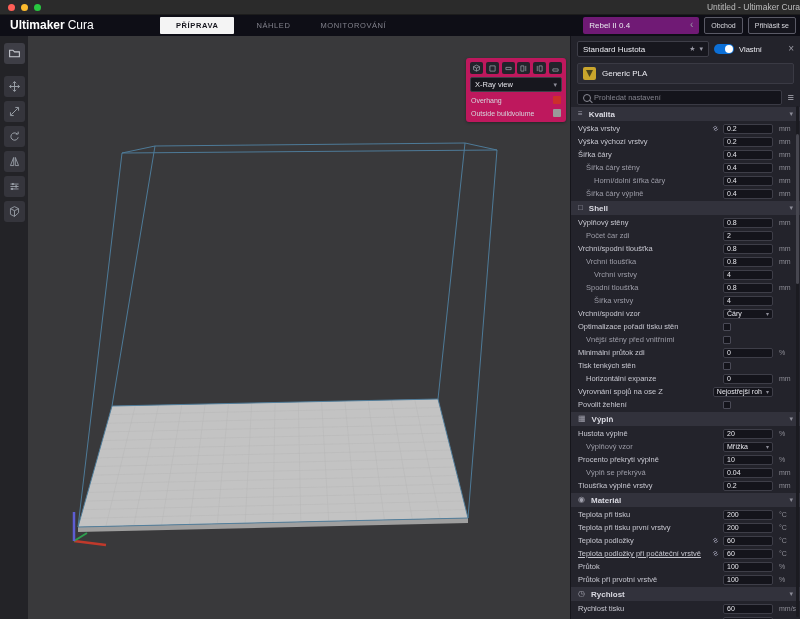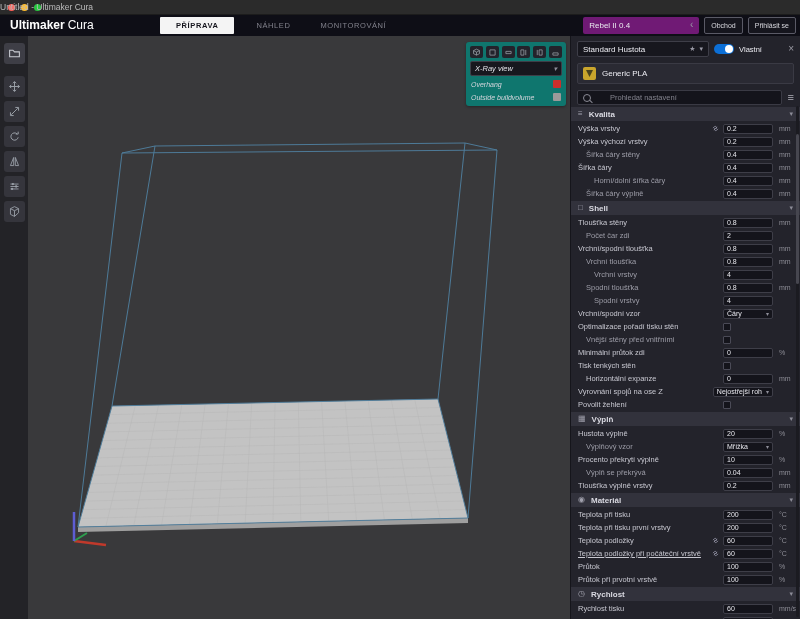--- a/index.html
+++ b/index.html
@@ -3,63 +3,63 @@
 <meta charset="utf-8">
 <style>
   html,body{margin:0;padding:0;}
   body{width:800px;height:619px;overflow:hidden;background:#39393b;font-family:"Liberation Sans",sans-serif;position:relative;-webkit-font-smoothing:antialiased;}
   
   .titlebar{position:absolute;top:0;left:0;right:0;height:14px;background:#2b2b2b;border-bottom:1px solid #1c1c1c;display:flex;align-items:center;z-index:30;}
   .dot{width:7px;height:7px;border-radius:50%;margin-left:6px;}
   .dot.red{background:#ff5f57;margin-left:8px;}
   .dot.yellow{background:#febc2e;}
   .dot.green{background:#28c840;}
-  .win-title{position:absolute;left:0;right:0;text-align:left;font-size:8.5px;color:#bcbcbc;pointer-events:none;}
+  .win-title{position:absolute;left:0;right:0;text-align:right;font-size:8.5px;color:#bcbcbc;pointer-events:none;}
   
   .app-header{position:absolute;top:14px;left:0;right:0;height:22px;background:#0e0e16;display:flex;align-items:center;z-index:20;}
   .logo{margin-left:10px;font-size:12px;color:#fff;white-space:nowrap;}
   .logo .b{font-weight:700;}
   .logo .l{font-weight:300;margin-left:3px;}
   .tabs{position:absolute;left:160px;top:0;bottom:0;display:flex;align-items:center;gap:14px;}
   .tab{font-size:7.5px;letter-spacing:.6px;color:#83838d;padding:4px 8px;white-space:nowrap;}
   .tab.active{background:#f4f4f4;color:#14141c;font-weight:700;border-radius:1px;padding:4px 16px;}
   .header-right{margin-left:auto;display:flex;align-items:center;gap:5px;margin-right:4px;}
   .printer{width:116px;height:17px;background:#701a75;border-radius:2px;display:flex;align-items:center;padding:0 6px;box-sizing:border-box;font-size:8px;color:#e9e9ef;}
   .printer .chev{margin-left:auto;color:#9a9aa6;font-size:10px;line-height:1;}
   .hbtn{height:15px;background:#15151d;border:1px solid #5a5a66;border-radius:2px;color:#d9d9df;font-size:7px;padding:0 6px;display:flex;align-items:center;white-space:nowrap;}
   
   .main-toolbar{position:absolute;top:36px;left:0;width:28px;bottom:0;background:#232327;display:flex;flex-direction:column;align-items:center;padding-top:7px;gap:4px;z-index:10;}
   .tool-btn{width:21px;height:21px;background:#35353c;border-radius:3px;display:flex;align-items:center;justify-content:center;flex:0 0 auto;}
   .tool-btn.first{background:#3e3e46;margin-bottom:8px;}
   .tool-btn svg{display:block;}
   
   .viewport{position:absolute;top:36px;left:28px;width:542px;height:583px;background:#39393b;overflow:hidden;}
   .scene{position:absolute;left:0;top:0;}
-  .view-panel{position:absolute;top:6px;right:4px;width:100px;background:#0f766e;border-radius:3px;padding:4px;box-sizing:border-box;box-shadow:0 1px 3px rgba(0,0,0,.35);font-style:italic;}
+  .view-panel{position:absolute;top:22px;right:4px;width:100px;background:#be185d;border-radius:3px;padding:4px;box-sizing:border-box;box-shadow:0 1px 3px rgba(0,0,0,.35);}
   .view-icons{display:flex;justify-content:space-between;margin-bottom:3px;}
   .vp-icon{width:13px;height:12px;background:#23232b;border-radius:2px;display:flex;align-items:center;justify-content:center;}
   .view-dd{height:13px;background:#17171e;border:1px solid #3e3e48;border-radius:2px;display:flex;align-items:center;padding:0 4px;font-size:7.5px;color:#e4e4ea;}
   .view-dd .chev{margin-left:auto;color:#8d8d98;font-size:7px;}
   .legend-row{display:flex;align-items:center;height:10px;margin-top:3px;font-size:7px;color:#d6d6dd;padding:0 1px;}
   .legend-swatch{margin-left:auto;width:8px;height:8px;border-radius:1px;}
   
   .settings{position:absolute;top:36px;right:0;width:230px;bottom:0;background:#23232b;border-left:1px solid #15151b;box-sizing:border-box;z-index:15;}
   .profile-row{display:flex;align-items:center;margin:5px 6px 0 6px;gap:5px;}
   .profile-dd{flex:0 0 132px;height:16px;background:#17171e;border:1px solid #3e3e48;border-radius:2px;display:flex;align-items:center;padding:0 5px;box-sizing:border-box;font-size:8px;color:#ececf2;gap:4px;}
   .profile-dd .star{margin-left:auto;font-size:7px;color:#9a9aa6;}
   .profile-dd .chev{font-size:7px;color:#9a9aa6;}
   .toggle{width:20px;height:10px;border-radius:5px;background:#0c6fd6;flex:0 0 auto;}
   .knob{width:8px;height:8px;border-radius:50%;background:#fff;margin:1px 0 0 11px;}
   .custom-label{font-size:7.5px;color:#e9e9ef;}
   .close-x{margin-left:auto;color:#9a9aa4;font-size:10px;line-height:1;}
   .material-row{margin:6px 6px 0;height:19px;background:#2a2a33;border:1px solid #3a3a44;border-radius:2px;display:flex;align-items:center;padding:0 5px;gap:6px;font-size:8px;color:#ececf2;}
   .mat-icon{width:13px;height:13px;background:#c9a52c;border-radius:2px;position:relative;flex:0 0 auto;}
   .mat-icon::after{content:"";position:absolute;left:3px;top:3px;width:7px;height:7px;background:#4a431c;clip-path:polygon(0 0,100% 0,50% 100%);}
   .search-row{margin:6px 6px 0;display:flex;align-items:center;gap:6px;}
-  .search-box{flex:1;height:13px;background:#14141b;border:1px solid #3a3a44;border-radius:2px;display:flex;align-items:center;padding:0 5px;gap:19px;}
+  .search-box{flex:1;height:13px;background:#14141b;border:1px solid #3a3a44;border-radius:2px;display:flex;align-items:center;padding:0 5px;gap:3px;}
   .mag{position:relative;width:6px;height:6px;border:1px solid #8a8a94;border-radius:50%;display:inline-block;flex:0 0 auto;}
   .mag::after{content:"";position:absolute;width:4px;height:1px;background:#8a8a94;transform:rotate(45deg);right:-3px;bottom:-1px;}
   .search-ph{font-size:7.5px;color:#83838d;white-space:nowrap;overflow:hidden;}
   .hamburger{color:#b2b2ba;font-size:11px;line-height:1;}
   .settings-list{position:absolute;top:70px;left:0;right:0;bottom:0;overflow:hidden;}
   .sec-header{height:14px;margin:1px 0;background:#32323c;display:flex;align-items:center;padding:0 7px;gap:6px;}
   .sec-icon{font-size:8px;color:#a0a0ac;line-height:1;}
   .sec-title{font-size:8px;font-weight:700;color:#d9d9e1;}
   .sec-chev{margin-left:auto;font-size:7px;color:#8d8d98;}
   .srow{height:13px;display:flex;align-items:center;padding:0 5px 0 7px;gap:3px;}
@@ -285,28 +285,28 @@
         <div class="unit">mm</div>
       </div>
       <div class="srow">
         <div class="lbl" style="padding-left: 0px;">Výška výchozí vrstvy</div>
         <div class="slot">
           <div class="valbox">0.2</div>
         </div>
         <div class="unit">mm</div>
       </div>
       <div class="srow">
+        <div class="lbl" style="padding-left: 0px;">Šířka čáry</div>
+        <div class="slot">
+          <div class="valbox">0.4</div>
+        </div>
+        <div class="unit">mm</div>
+      </div>
+      <div class="srow">
         <div class="lbl sub" style="padding-left: 8px;">Šířka čáry stěny</div>
-        <div class="slot">
-          <div class="valbox">0.4</div>
-        </div>
-        <div class="unit">mm</div>
-      </div>
-      <div class="srow">
-        <div class="lbl" style="padding-left: 0px;">Šířka čáry</div>
         <div class="slot">
           <div class="valbox">0.4</div>
         </div>
         <div class="unit">mm</div>
       </div>
       <div class="srow">
         <div class="lbl sub" style="padding-left: 16px;">Horní/dolní šířka čáry</div>
         <div class="slot">
           <div class="valbox">0.4</div>
         </div>
@@ -318,21 +318,21 @@
           <div class="valbox">0.4</div>
         </div>
         <div class="unit">mm</div>
       </div>
       <div class="sec-header">
         <span class="sec-icon">□</span>
         <span class="sec-title">Shell</span>
         <span class="sec-chev">▾</span>
       </div>
       <div class="srow">
-        <div class="lbl" style="padding-left: 0px;">Tloušťka stěny</div>
+        <div class="lbl" style="padding-left: 0px;">Výplňový stěny</div>
         <div class="slot">
           <div class="valbox">0.8</div>
         </div>
         <div class="unit">mm</div>
       </div>
       <div class="srow">
         <div class="lbl sub" style="padding-left: 8px;">Počet čar zdi</div>
         <div class="slot">
           <div class="valbox">2</div>
         </div>
@@ -360,21 +360,21 @@
         <div class="unit"></div>
       </div>
       <div class="srow">
         <div class="lbl sub" style="padding-left: 8px;">Spodní tloušťka</div>
         <div class="slot">
           <div class="valbox">0.8</div>
         </div>
         <div class="unit">mm</div>
       </div>
       <div class="srow">
-        <div class="lbl sub" style="padding-left: 16px;">Spodní vrstvy</div>
+        <div class="lbl sub" style="padding-left: 16px;">Šířka vrstvy</div>
         <div class="slot">
           <div class="valbox">4</div>
         </div>
         <div class="unit"></div>
       </div>
       <div class="srow">
         <div class="lbl" style="padding-left: 0px;">Vrchní/spodní vzor</div>
         <div class="slot">
           <div class="ddbox">
             <span>Čáry</span>

